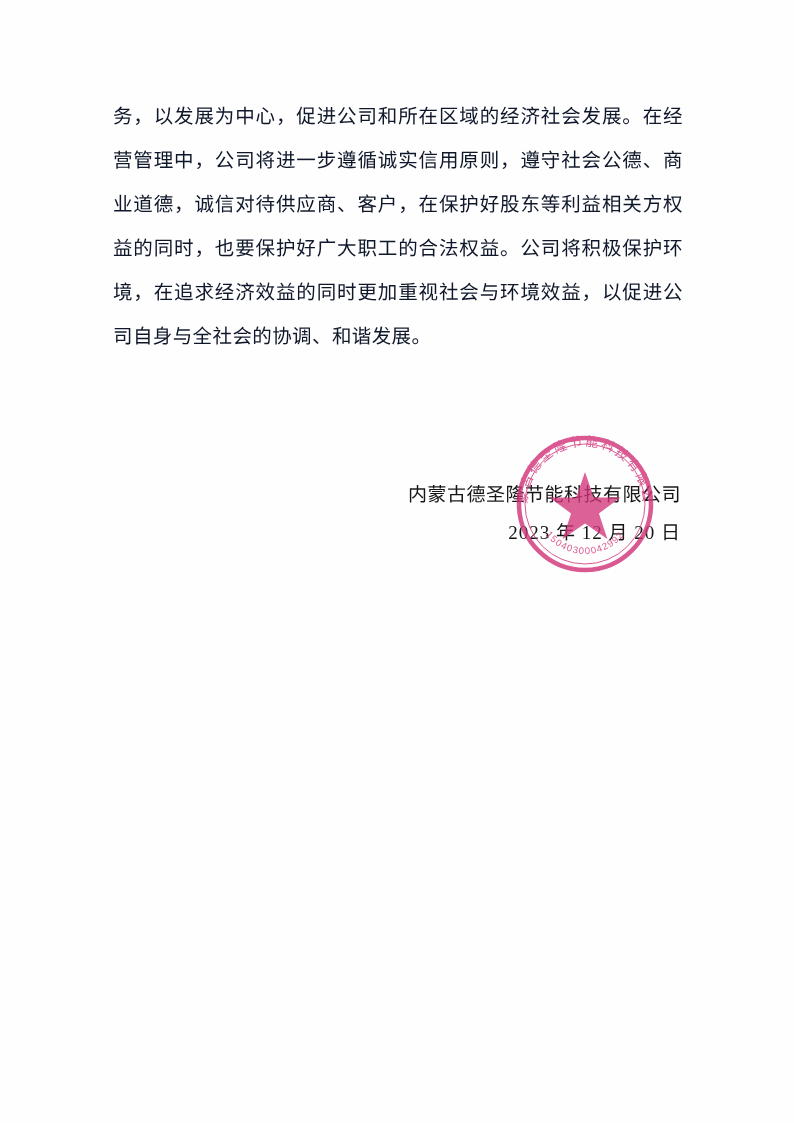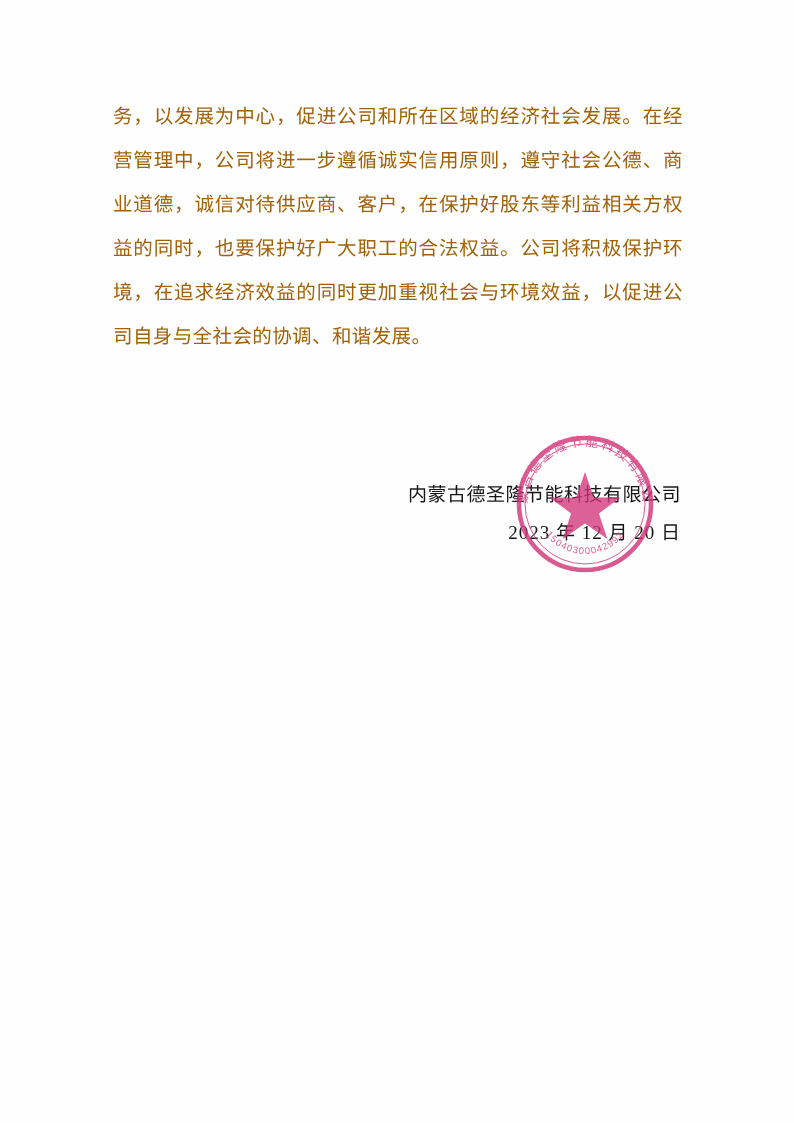--- a/index.html
+++ b/index.html
@@ -25,21 +25,21 @@
   .body-text {
     position: absolute;
     left: 113px;
     top: 95px;
     width: 570px;
     font-size: 19.5px;
     line-height: 44px;
     letter-spacing: 0.4px;
     text-align: justify;
     text-justify: inter-ideograph;
-    color: #a16207;
+    color: #0f172a;
   }
 
   .body-text p {
     margin: 0;
     text-indent: 0;
   }
 
   .signature-block {
     position: absolute;
     left: 0;

